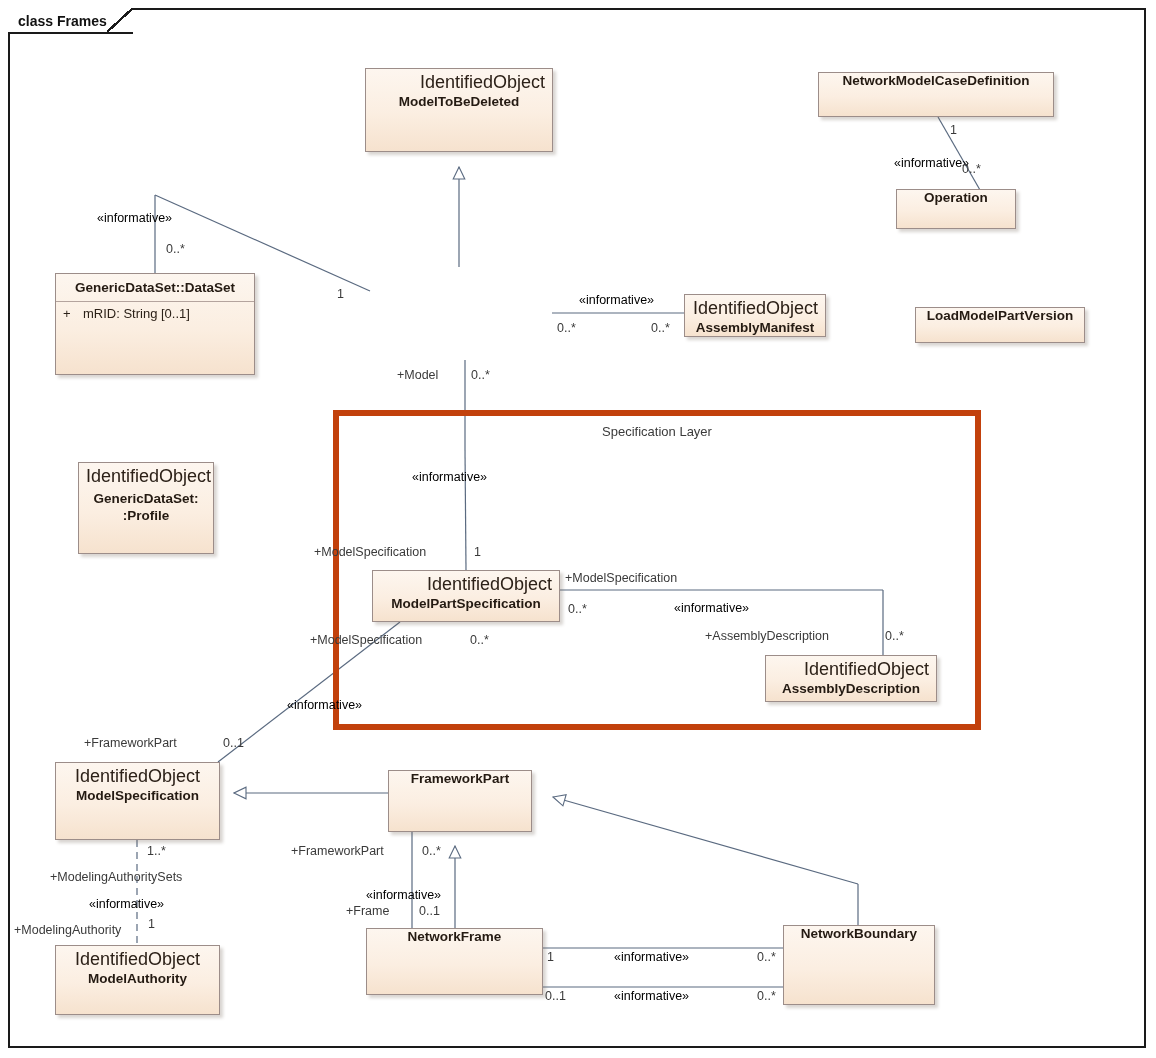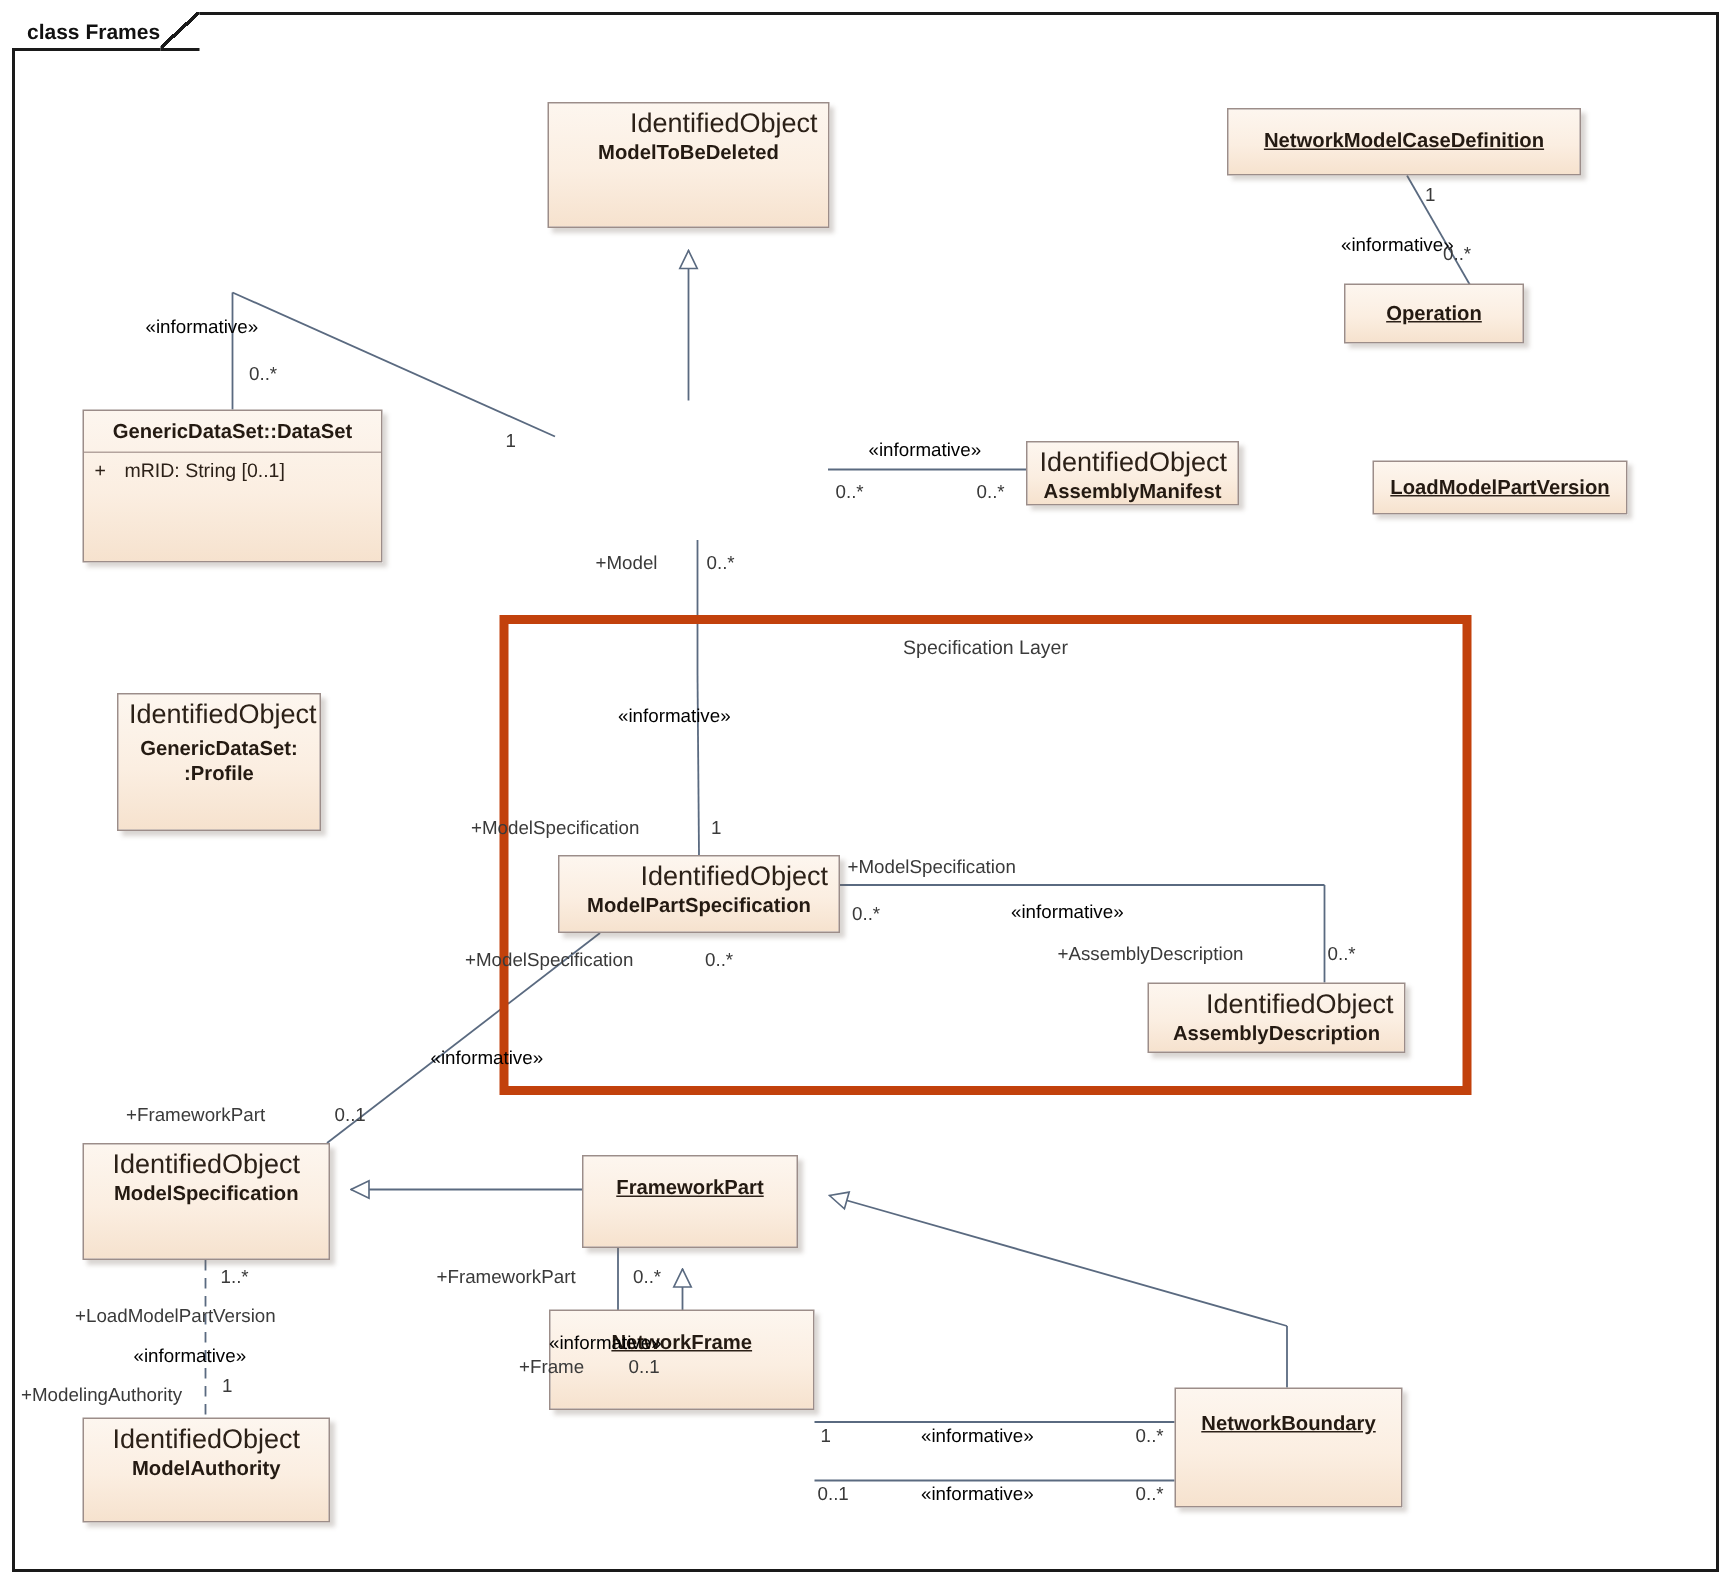--- a/index.html
+++ b/index.html
@@ -120,22 +120,21 @@
     font-size: 13.5px;
     color: #241a12;
     padding: 1px 6px 0 6px;
     line-height: 1.2;
     white-space: nowrap;
   }
   .uml.no-stereo .cname { padding-top: 0; }
   .uml.centerbox {
     display: flex;
     flex-direction: column;
-    justify-content: center;
-    text-decoration: underline;
+    justify-content: flex-start;
   }
   .uml .divider {
     height: 1px;
     background: #b4a49e;
     margin: 5px 0 0 0;
   }
   .uml .attr {
     display: block;
     font-size: 13px;
     color: #2c2118;
@@ -267,21 +266,21 @@
 
   <div class="uml" style="left:55px; top:945px; width:165px; height:70px;">
     <span class="stereo" style="text-align:center;">IdentifiedObject</span>
     <span class="cname">ModelAuthority</span>
   </div>
 
   <div class="uml centerbox no-stereo" style="left:388px; top:770px; width:144px; height:62px;">
     <span class="cname" style="padding-bottom:18px;">FrameworkPart</span>
   </div>
 
-  <div class="uml centerbox no-stereo" style="left:366px; top:873px; width:177px; height:67px;">
+  <div class="uml centerbox no-stereo" style="left:366px; top:928px; width:177px; height:67px;">
     <span class="cname" style="padding-bottom:22px;">NetworkFrame</span>
   </div>
 
   <div class="uml centerbox no-stereo" style="left:783px; top:925px; width:152px; height:80px;">
     <span class="cname" style="padding-bottom:32px;">NetworkBoundary</span>
   </div>
 
   <span class="lbl stereo-lbl" style="left:97px; top:212px;">«informative»</span>
   <span class="lbl mult" style="left:166px; top:243px;">0..*</span>
   <span class="lbl mult" style="left:337px; top:288px;">1</span>
@@ -310,21 +309,21 @@
   <span class="lbl mult" style="left:885px; top:630px;">0..*</span>
 
   <span class="lbl role" style="left:310px; top:634px;">+ModelSpecification</span>
   <span class="lbl mult" style="left:470px; top:634px;">0..*</span>
 
   <span class="lbl stereo-lbl" style="left:287px; top:699px;">«informative»</span>
   <span class="lbl role" style="left:84px; top:737px;">+FrameworkPart</span>
   <span class="lbl mult" style="left:223px; top:737px;">0..1</span>
 
   <span class="lbl mult" style="left:147px; top:845px;">1..*</span>
-  <span class="lbl role" style="left:50px; top:871px;">+LoadModelPartVersion</span>
+  <span class="lbl role" style="left:50px; top:871px;">+ModelingAuthoritySets</span>
   <span class="lbl stereo-lbl" style="left:89px; top:898px;">«informative»</span>
   <span class="lbl role" style="left:14px; top:924px;">+ModelingAuthority</span>
   <span class="lbl mult" style="left:148px; top:918px;">1</span>
 
   <span class="lbl role" style="left:291px; top:845px;">+FrameworkPart</span>
   <span class="lbl mult" style="left:422px; top:845px;">0..*</span>
 
   <span class="lbl stereo-lbl" style="left:366px; top:889px;">«informative»</span>
   <span class="lbl role" style="left:346px; top:905px;">+Frame</span>
   <span class="lbl mult" style="left:419px; top:905px;">0..1</span>

